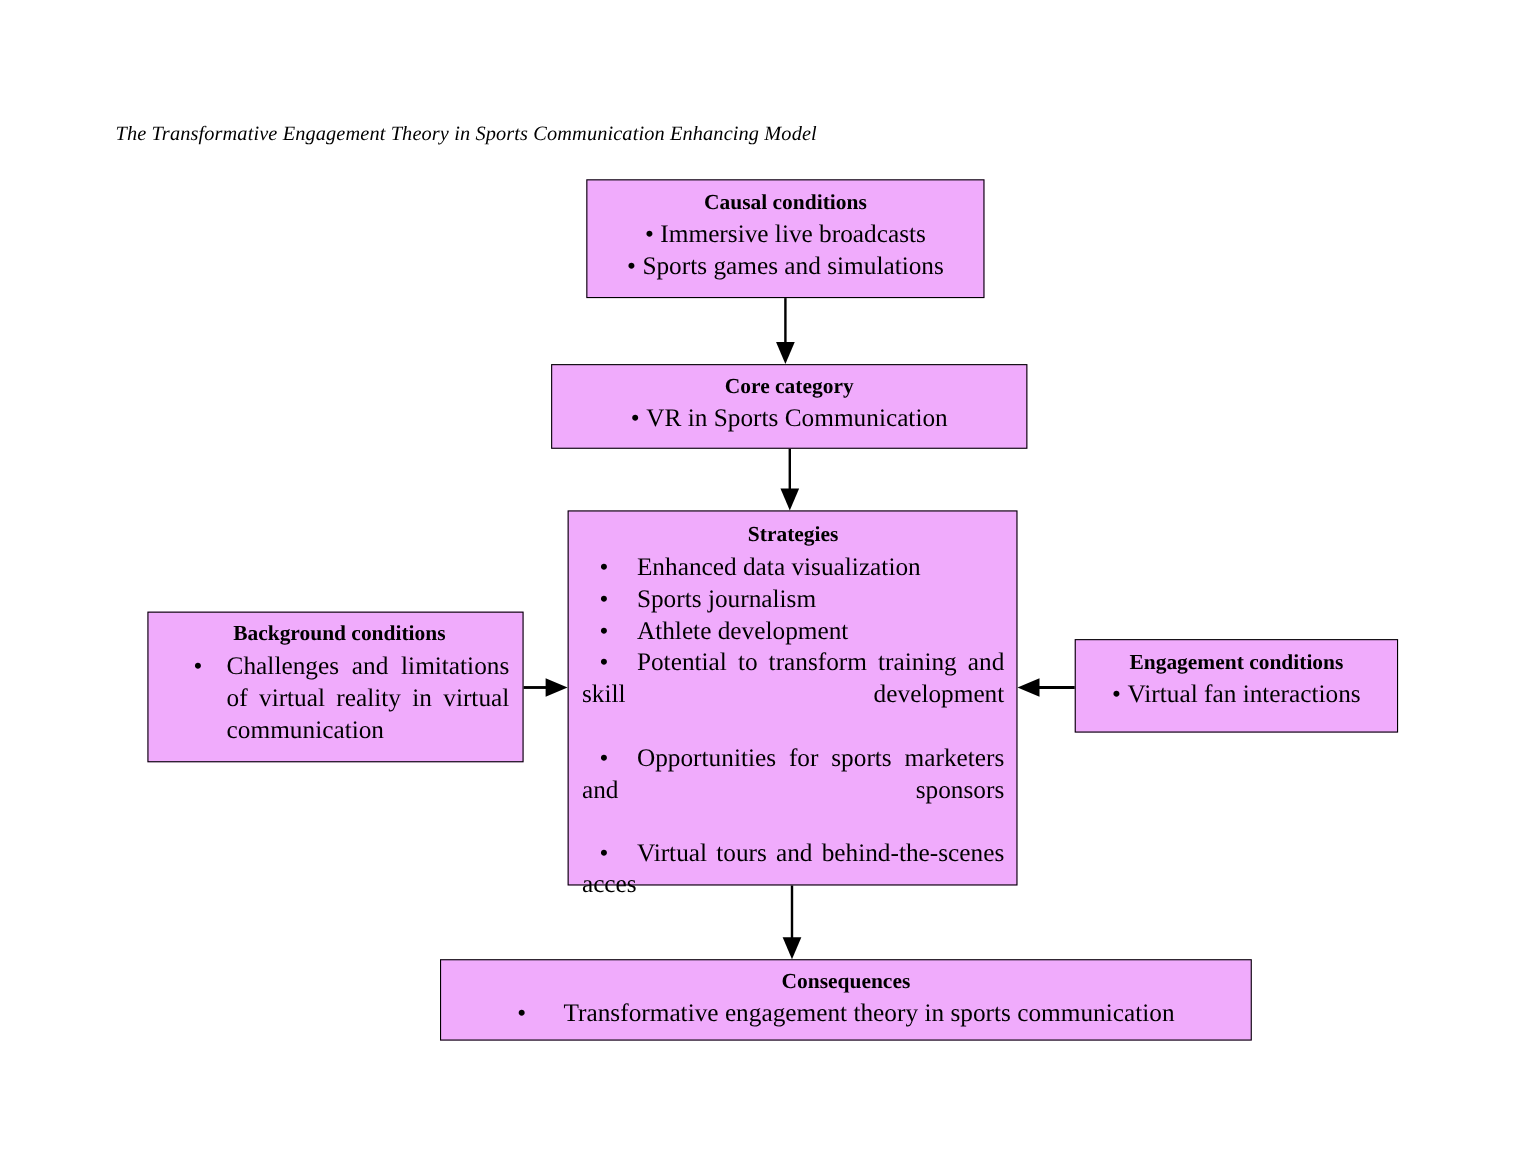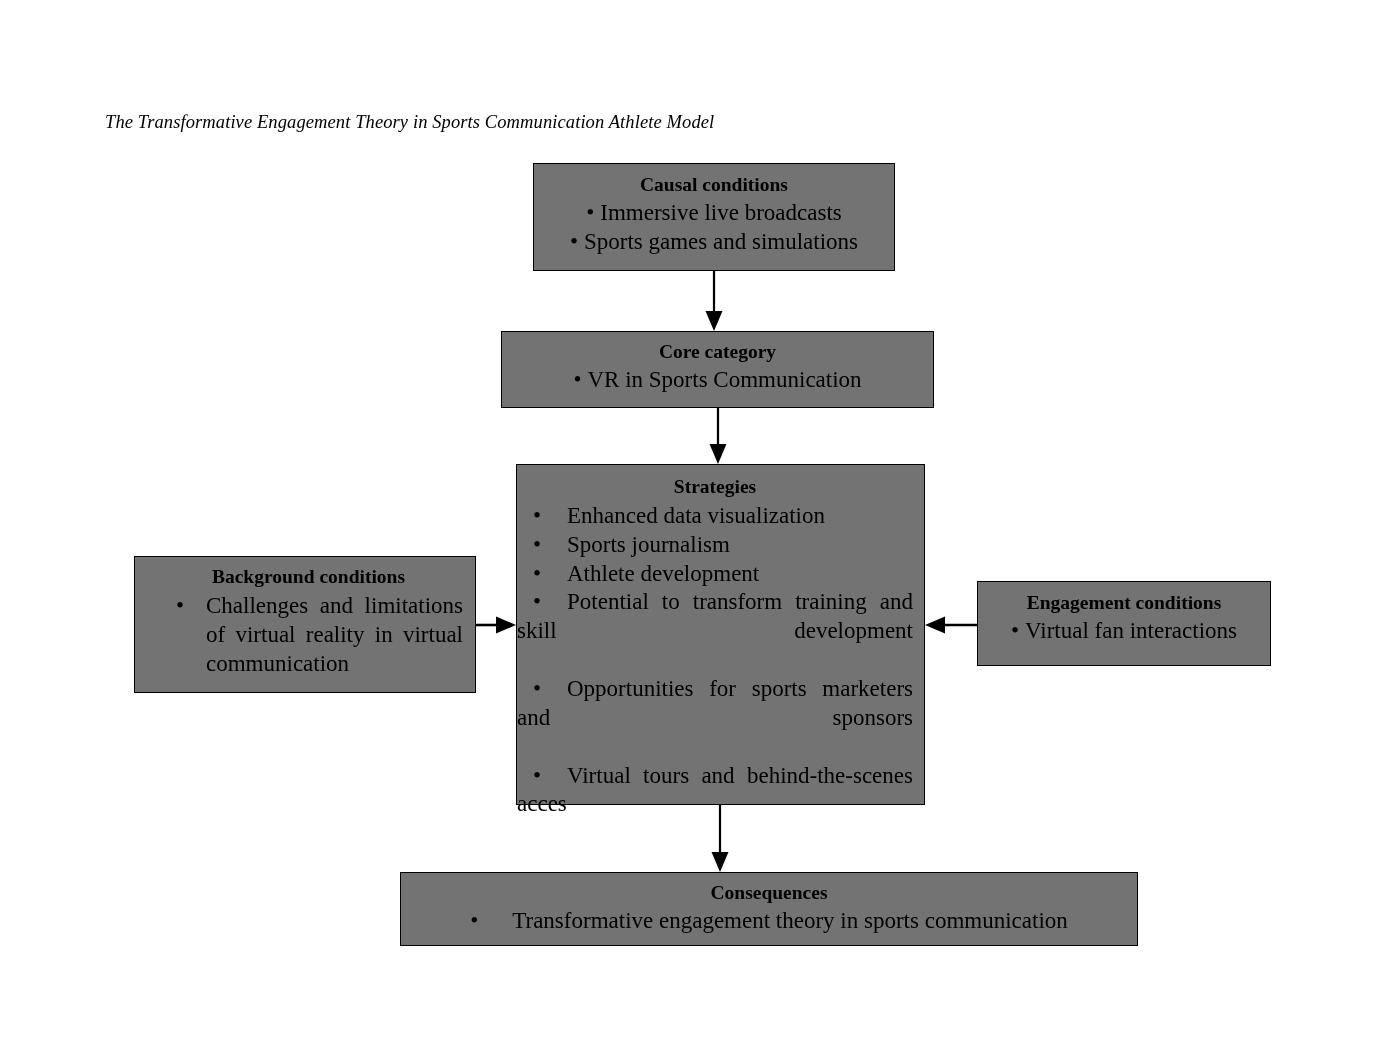--- a/index.html
+++ b/index.html
@@ -29,21 +29,21 @@
     font-family: "Liberation Serif", "DejaVu Serif", serif;
     white-space: nowrap;
     letter-spacing: 0.1px;
   }
 
   
   .node {
     position: absolute;
     box-sizing: border-box;
     border: 1.6px solid #000000;
-    background: #737373;
+    background: #f0abfc;
     padding: 0;
   }
   .node-title {
     font-weight: bold;
     text-align: center;
     font-size: 19.5px;
     line-height: 1.22;
   }
   .blist {
     list-style: none;
@@ -102,21 +102,21 @@
   #node-causal .blist { margin-top: 2px; }
 
   #node-core {
     left: 501px; top: 331px; width: 433px; height: 77px;
   }
   #node-core .node-title { margin-top: 8px; }
   #node-core .blist { margin-top: 2px; }
 
   #node-strategies {
     left: 516px; top: 464px; width: 409px; height: 341px;
-    padding: 0 11px 0 0;
+    padding: 0 11px 0 12px;
   }
   #node-strategies .node-title { margin-top: 10px; }
   #node-strategies .blist { margin-top: 3px; }
 
   #node-background {
     left: 134px; top: 556px; width: 342px; height: 137px;
     padding: 0 12px 0 19px;
   }
   #node-background .node-title { margin-top: 8px; }
   #node-background .blist { margin-top: 3px; }
@@ -143,21 +143,21 @@
     width: 1387px;
     height: 1053px;
     pointer-events: none;
   }
 </style>
 </head>
 <body>
 
 <div id="page">
 
-  <div class="doc-title">The Transformative Engagement Theory in Sports Communication Athlete Model</div>
+  <div class="doc-title">The Transformative Engagement Theory in Sports Communication Enhancing Model</div>
 
   <div class="node" id="node-causal">
     <div class="node-title">Causal conditions</div>
     <ul class="blist centered">
       <li><span class="bdot">•</span><span>Immersive live broadcasts</span></li>
       <li><span class="bdot">•</span><span>Sports games and simulations</span></li>
     </ul>
   </div>
 
   <div class="node" id="node-core">

